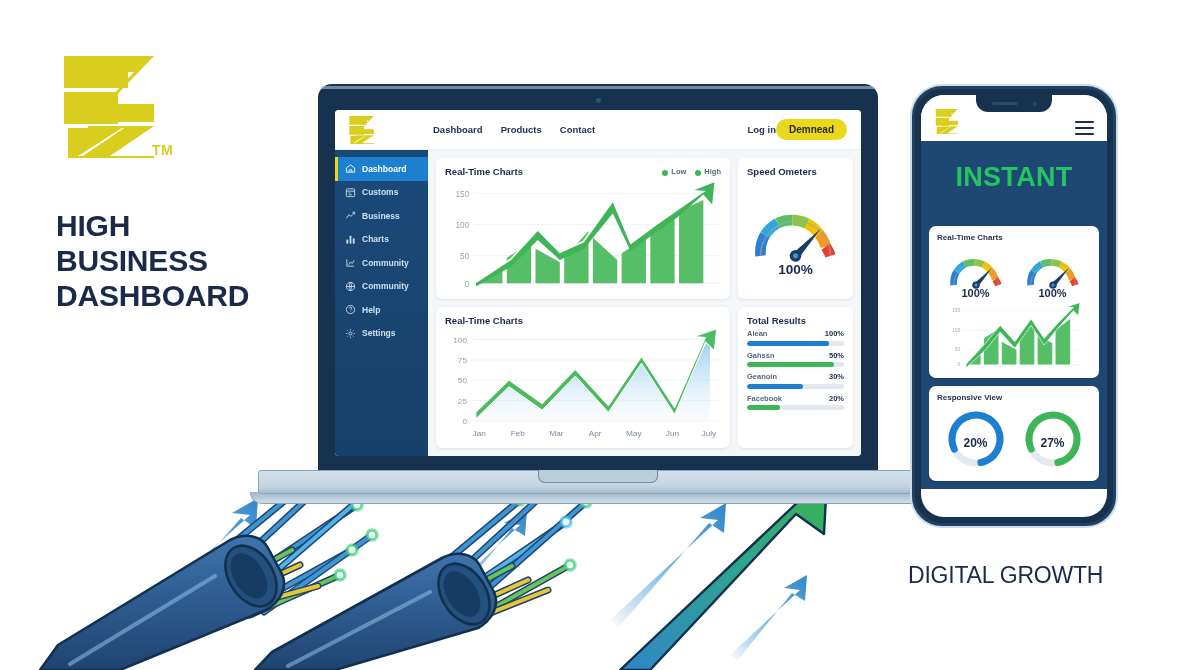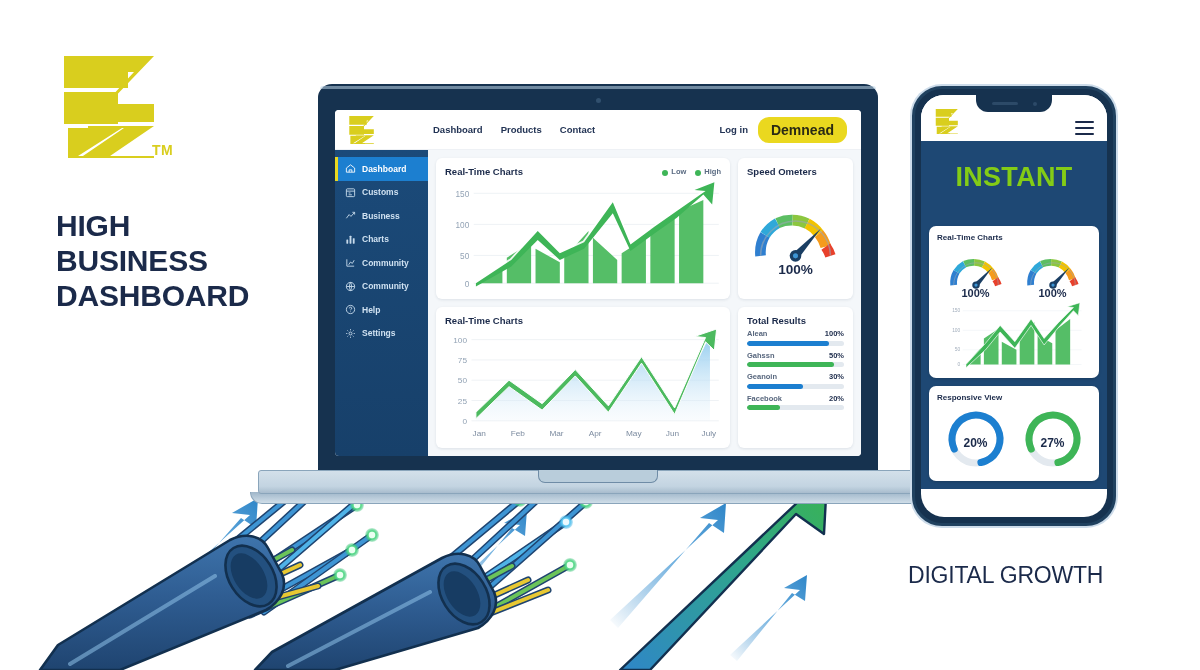--- a/index.html
+++ b/index.html
@@ -62,24 +62,24 @@
   }
 
   
   #site-nav {
     height: 40px; background: #ffffff; display: flex; align-items: center;
     padding: 0 14px 0 12px; flex: 0 0 40px; border-bottom: 1px solid #eef1f5;
   }
   #nav-logo { width: 34px; height: 30px; flex: 0 0 34px; }
   #nav-links { display: flex; gap: 18px; margin-left: 52px; }
   .nav-link { font-size: 9.5px; font-weight: 700; color: #223354; white-space: nowrap; }
-  #nav-right { margin-left: auto; display: flex; align-items: center; gap: 10px; }
+  #nav-right { margin-left: auto; display: flex; align-items: center; }
   #nav-login { font-size: 9.5px; font-weight: 700; color: #223354; }
   #nav-cta {
-    background: #EAD81F; color: #2a2a14; font-size: 14px; font-weight: 700;
+    background: #EAD81F; color: #2a2a14; font-size: 10px; font-weight: 700;
     padding: 5px 13px; border-radius: 11px; white-space: nowrap;
   }
 
   
   #screen-body { flex: 1; display: flex; min-height: 0; }
   #sidebar {
     width: 93px; flex: 0 0 93px;
     background: linear-gradient(180deg,#1b4a79 0%,#17406a 100%);
     padding-top: 7px;
   }
@@ -137,21 +137,21 @@
   #phone-notch .spk { position: absolute; left: 16px; top: 7px; width: 26px; height: 3px; background: #2c4a68; border-radius: 2px; }
   #phone-notch .cam { position: absolute; right: 15px; top: 6.5px; width: 4px; height: 4px; background: #2c4a68; border-radius: 50%; }
   #phone-top {
     height: 46px; background: #ffffff; display: flex; align-items: flex-end;
     justify-content: space-between; padding: 0 13px 6px 13px;
   }
   #phone-logo { width: 30px; height: 27px; }
   #hamburger { width: 19px; display: flex; flex-direction: column; gap: 3.5px; }
   #hamburger span { display: block; height: 2.5px; background: #1B2A4A; border-radius: 1px; }
   #phone-hero {
-    background: #1E4874; color: #84cc16; text-align: center;
+    background: #1E4874; color: #22c55e; text-align: center;
     padding: 22px 8px 26px; font-size: 27px; font-weight: 700; line-height: 1.08; letter-spacing: .3px;
   }
   #phone-cards { padding: 8px; background: #1E4874; }
   .pcard { background: #ffffff; border-radius: 7px; padding: 7px 8px; box-shadow: 0 1px 3px rgba(0,0,0,.18); }
   .pcard + .pcard { margin-top: 8px; }
   .pcard-title { font-size: 8px; font-weight: 700; color: #1B2A4A; margin-bottom: 4px; }
   .gauge-row { display: flex; justify-content: space-around; align-items: center; }
   .gauge-wrap { text-align: center; }
   .gauge-val { font-size: 11px; font-weight: 700; color: #1B2A4A; margin-top: -9px; }
   .ring-row { display: flex; justify-content: space-around; align-items: center; padding-top: 2px; }

